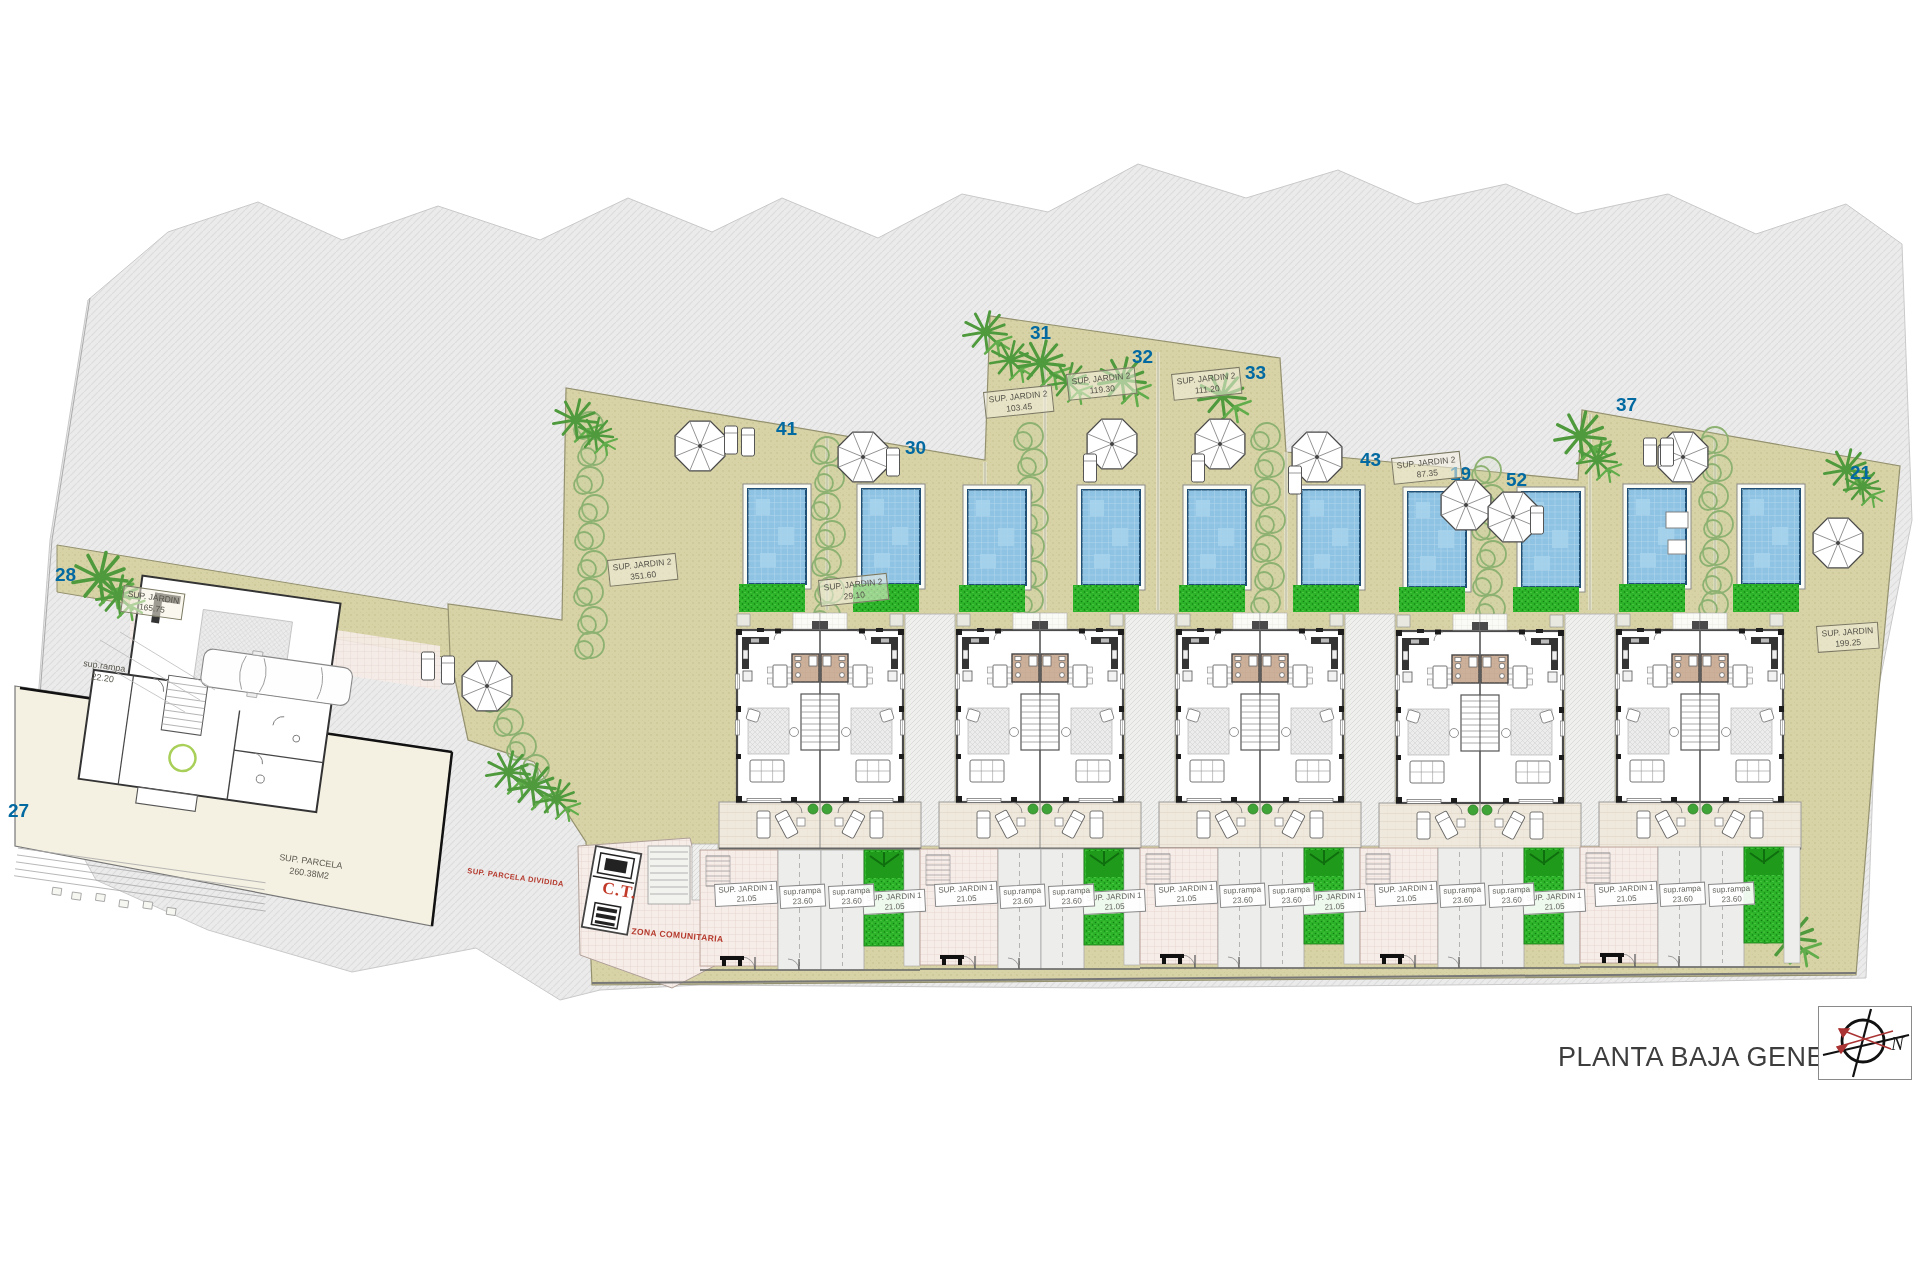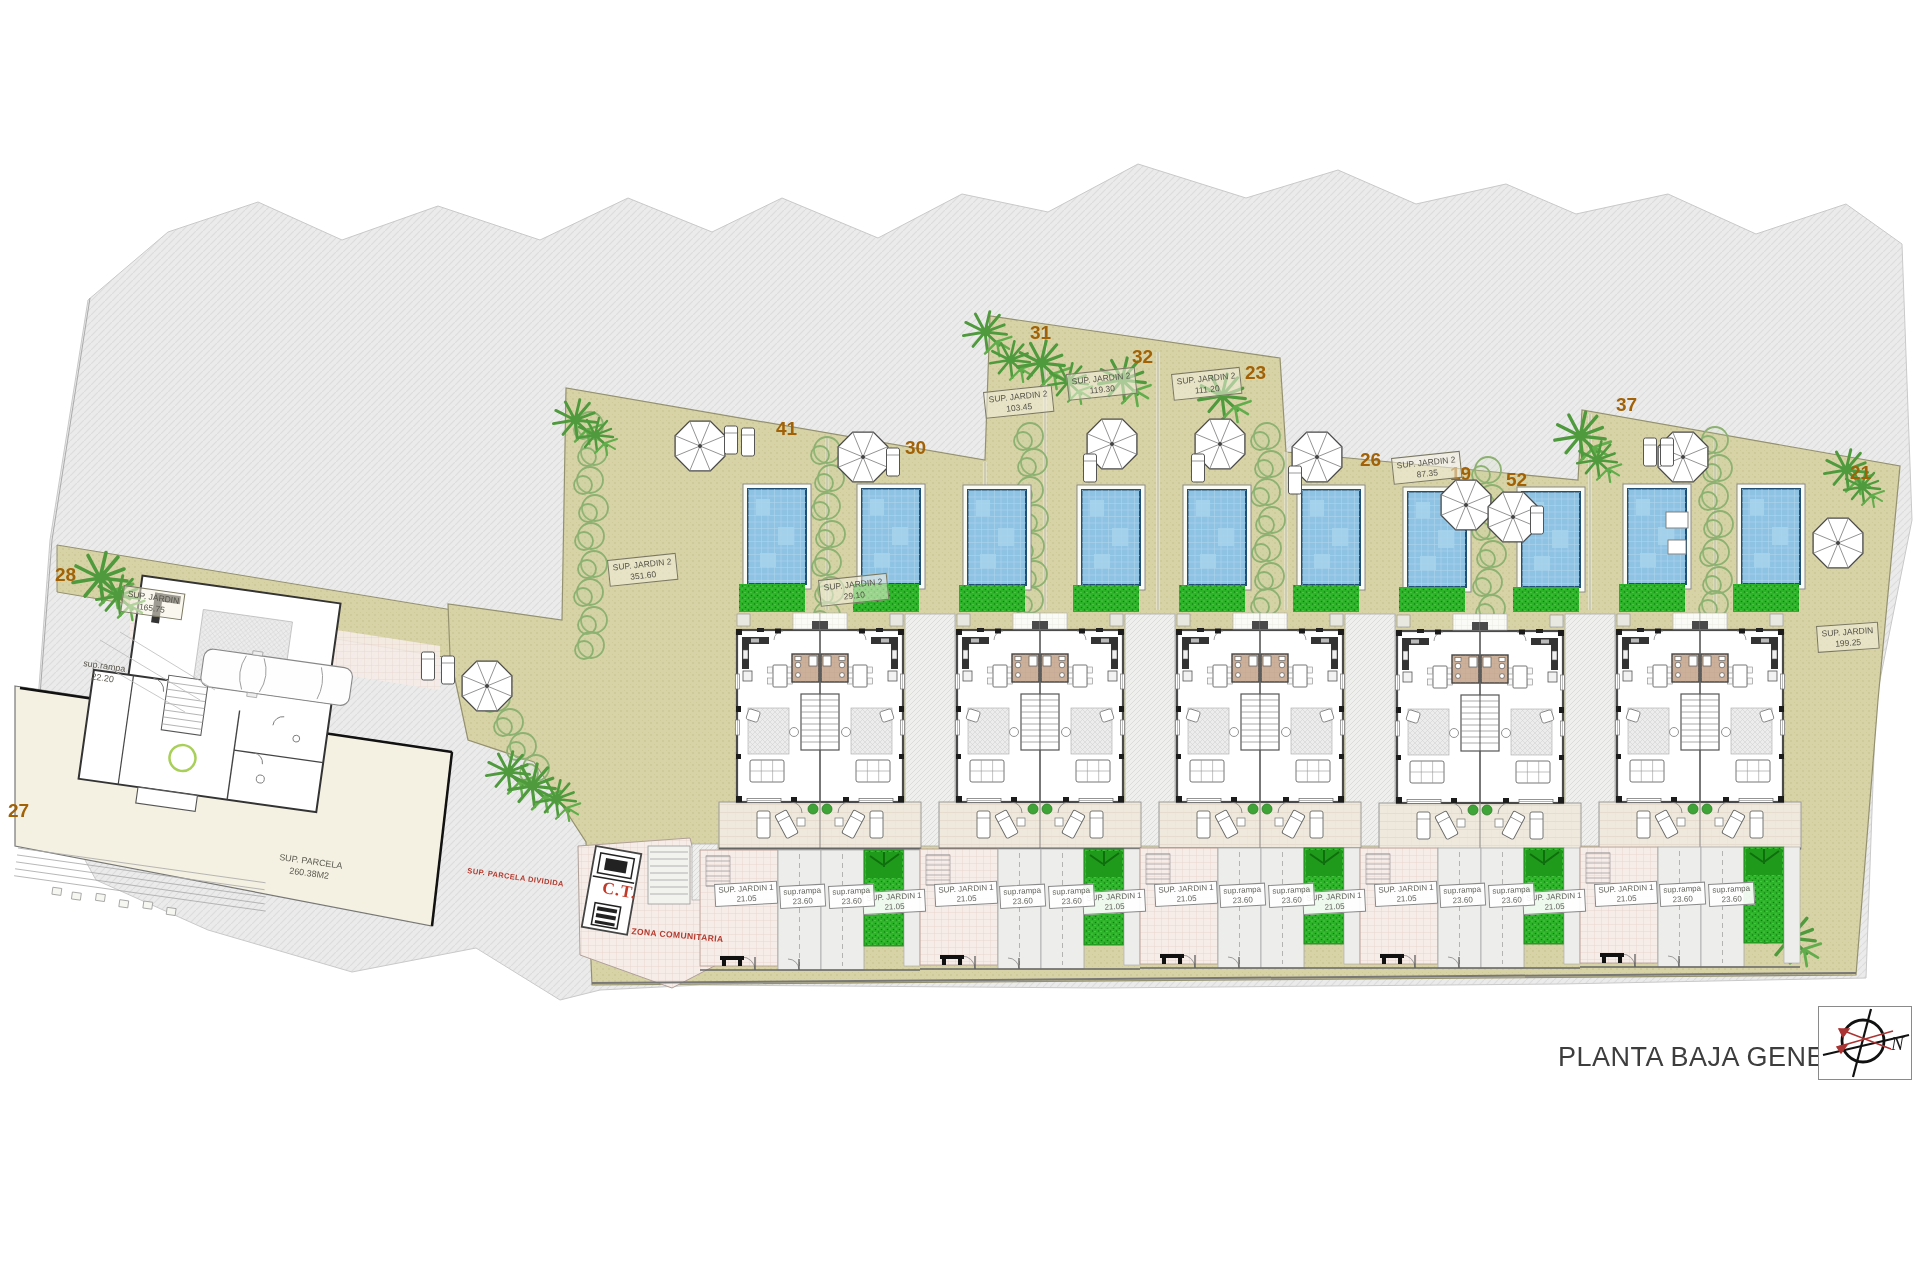--- a/index.html
+++ b/index.html
@@ -1,19 +1,19 @@
 <!DOCTYPE html>
 <html><head>
 <meta charset="utf-8">
 <style>
   html,body{margin:0;padding:0;background:#fff;}
   #canvas{position:relative;width:1920px;height:1280px;background:#fff;overflow:hidden;
           font-family:"Liberation Sans",sans-serif;}
   #scene{position:absolute;left:0;top:0;}
-  .num{position:absolute;font:bold 19px "Liberation Sans",sans-serif;color:#a16207;transform-origin:left top;}
+  .num{position:absolute;font:bold 19px "Liberation Sans",sans-serif;color:#0369a1;transform-origin:left top;}
   .abox{position:absolute;transform-origin:left top;border:1px solid #7a7862;background:rgba(244,241,224,.55);
         color:#55534a;font:8.5px/1.25 "Liberation Sans",sans-serif;text-align:center;padding:2px 4px;white-space:nowrap;}
   .abox span{display:block;}
   .wbox{position:absolute;transform-origin:left top;border:1px solid #8a8a8a;background:rgba(255,255,255,.92);
         color:#63635d;font:8px/1.2 "Liberation Sans",sans-serif;text-align:center;padding:1px 3px;white-space:nowrap;}
   .wbox span{display:block;}
   .plain2{position:absolute;transform-origin:left top;color:#5c5a50;font:9px/1.3 "Liberation Sans",sans-serif;
         text-align:center;white-space:nowrap;}
   .plain2 span{display:block;}
   .redtxt{position:absolute;transform-origin:left top;color:#b5392c;font:bold 8.5px "Liberation Sans",sans-serif;
@@ -435,22 +435,22 @@
   <line x1="592" y1="983" x2="1856" y2="973" stroke="#777" stroke-width="2"></line>
 </g>
 </svg>
 
 <div class="num" style="left:8px;top:800px">27</div>
 <div class="num" style="left:55px;top:564px">28</div>
 <div class="num" style="left:776px;top:418px">41</div>
 <div class="num" style="left:905px;top:437px">30</div>
 <div class="num" style="left:1030px;top:322px">31</div>
 <div class="num" style="left:1132px;top:346px">32</div>
-<div class="num" style="left:1245px;top:362px">23</div>
-<div class="num" style="left:1360px;top:449px">26</div>
+<div class="num" style="left:1245px;top:362px">33</div>
+<div class="num" style="left:1360px;top:449px">43</div>
 <div class="num" style="left:1450px;top:463px">19</div>
 <div class="num" style="left:1506px;top:469px">52</div>
 <div class="num" style="left:1616px;top:394px">37</div>
 <div class="num" style="left:1850px;top:462px">21</div>
 
 <div class="abox" style="left:124px;top:585px;transform:rotate(8deg)">
   <span>SUP. JARDIN</span>
   <span>165.75</span>
 </div>
 <div class="abox" style="left:607px;top:560px;transform:rotate(-6deg)">

